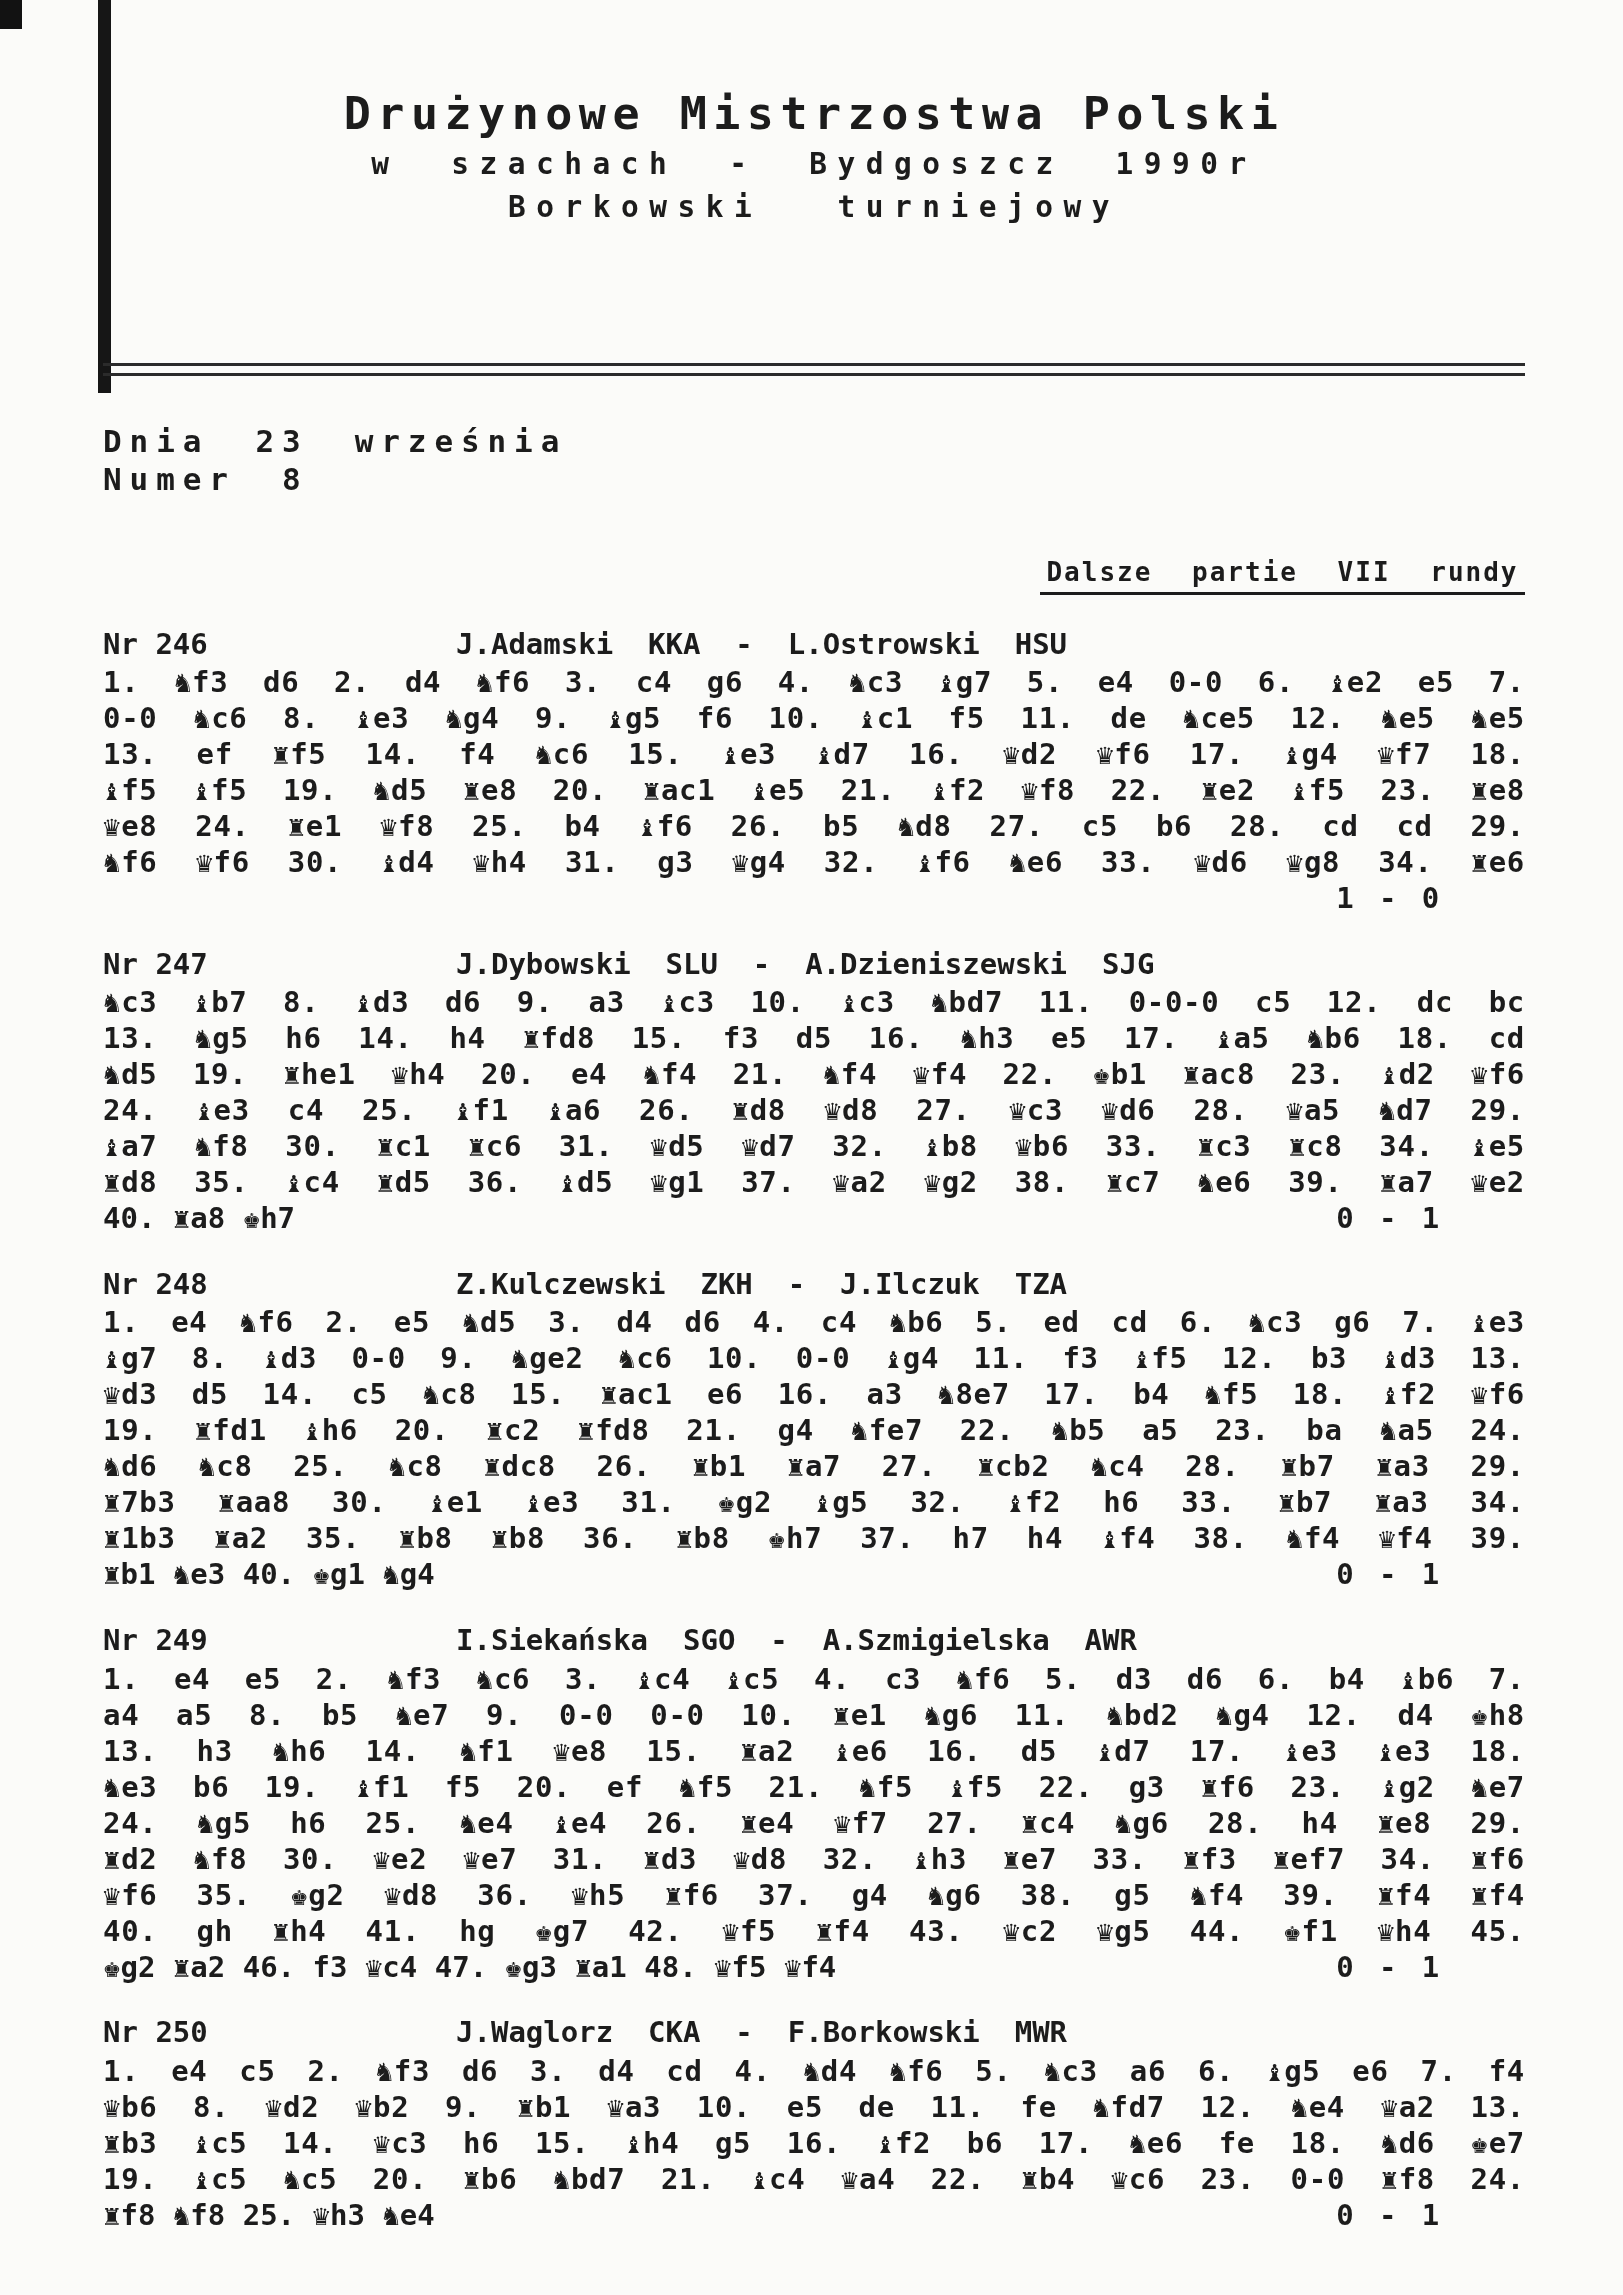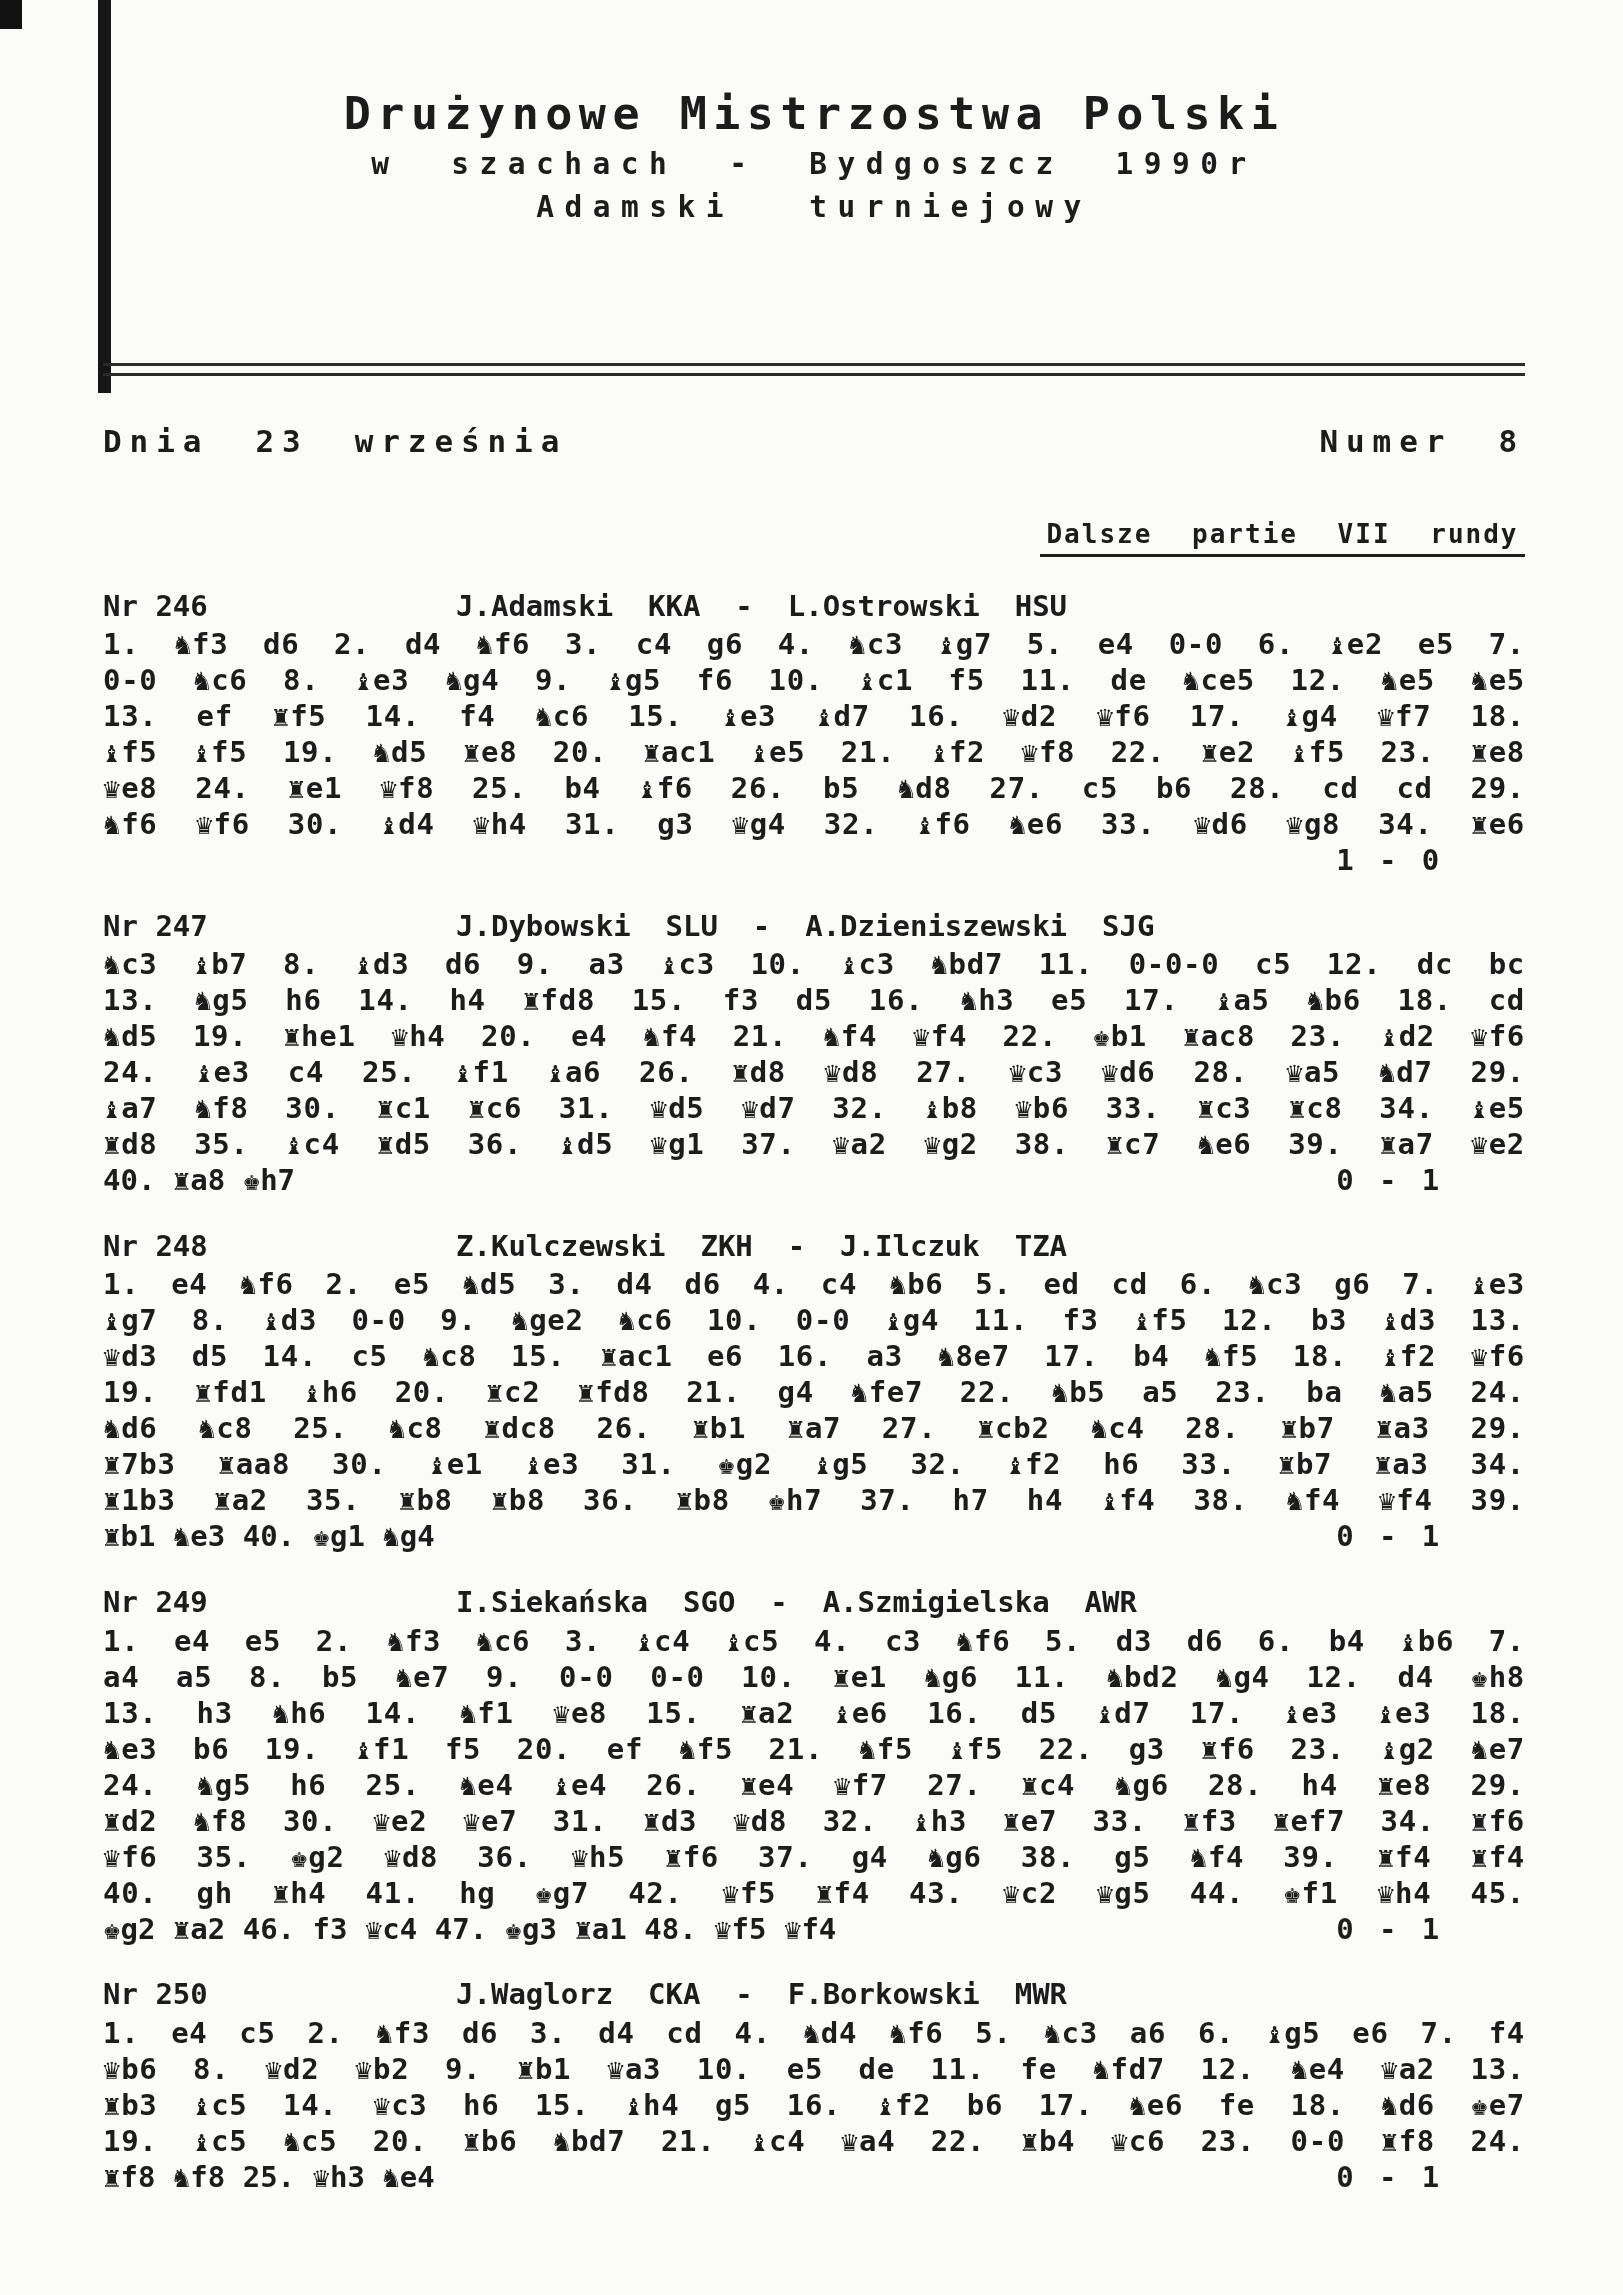--- a/index.html
+++ b/index.html
@@ -13,21 +13,21 @@
   }
   .sheet { position:absolute; inset:0; padding:85px 98px 12px 103px; box-sizing:border-box; }
 
   .title1 { font-size:45px; line-height:58px; font-weight:bold; text-align:center; letter-spacing:6.5px; white-space:pre; }
   .title2 { font-size:29.5px; line-height:43px; font-weight:bold; text-align:center; letter-spacing:10.5px; word-spacing:23.6px; white-space:pre; }
   .title3 { font-size:29.5px; line-height:43px; font-weight:bold; text-align:center; letter-spacing:10.5px; word-spacing:47px; white-space:pre; }
 
   .double-rule { margin-top:134px; height:6.5px; border-top:3.3px solid #2b2b2b; border-bottom:3.3px solid #2b2b2b; }
 
   .dateline { margin-top:46px; display:flex; justify-content:space-between; align-items:baseline;
-              font-size:31px; font-weight:bold; letter-spacing:7.9px; word-spacing:19.6px; line-height:38px; white-space:pre; }
+              font-size:31px; font-weight:bold; letter-spacing:7.9px; word-spacing:19.6px; line-height:38px; white-space:pre;flex-direction:column; }
 
   .section-head-wrap { margin-top:59px; text-align:right; }
   .section-head { display:inline-block; font-size:26px; font-weight:bold; letter-spacing:2px; word-spacing:22px;
                   border-bottom:3.3px solid #1c1c1c; padding:0 6.5px 5.2px 6.5px; white-space:pre; }
 
   .games { margin-top:31px; }
   .game { margin-top:29.5px; }
   .game:first-child { margin-top:0; }
   .game-header { display:flex; font-size:29px; font-weight:bold; line-height:36px; white-space:pre; margin-bottom:2.6px; }
   .game-nr { flex:0 0 353px; }
@@ -42,21 +42,21 @@
 </style>
 </head>
 <body>
 
 <div class="corner-blot"></div>
 <div class="edge-bar"></div>
 
 <div class="sheet">
   <div class="title1">Drużynowe Mistrzostwa Polski</div>
   <div class="title2">w szachach - Bydgoszcz 1990r</div>
-  <div class="title3">Adamski turniejowy</div>
+  <div class="title3">Borkowski turniejowy</div>
 
   <div class="double-rule"></div>
 
   <div class="dateline">
     <span>Dnia 23 września</span>
     <span>Numer 8</span>
   </div>
 
   <div class="section-head-wrap">
     <span class="section-head">Dalsze partie VII rundy</span>

